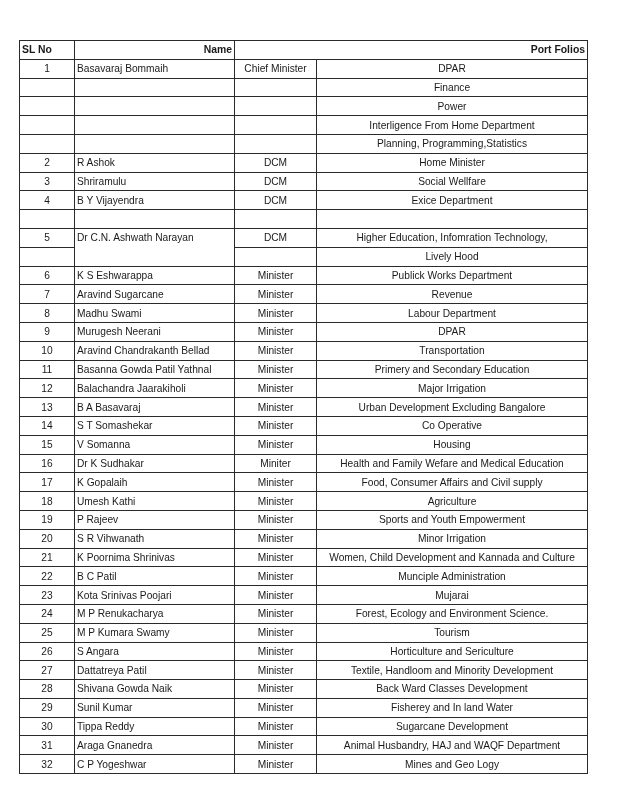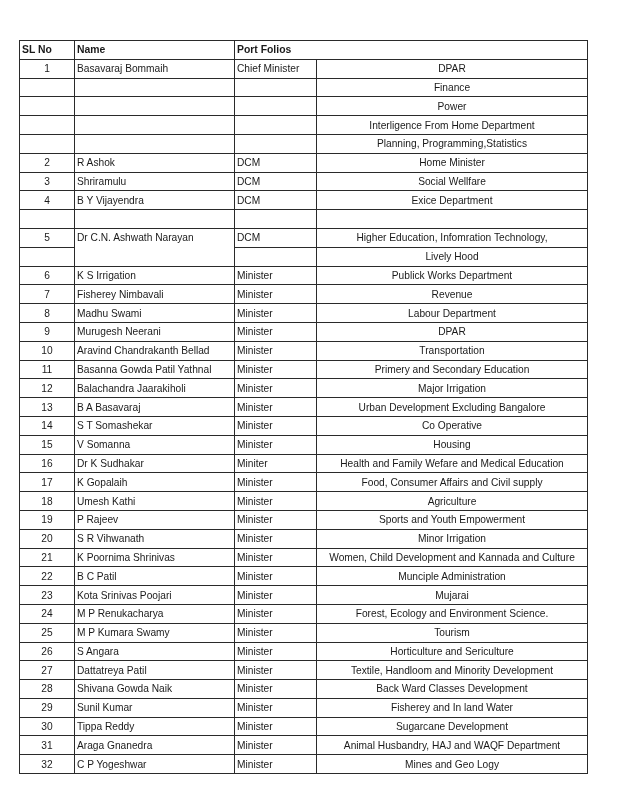--- a/index.html
+++ b/index.html
@@ -4,28 +4,28 @@
 <style>
   html, body { margin: 0; padding: 0; background: #ffffff; }
   body { width: 627px; height: 791px; position: relative; overflow: hidden;
          font-family: "Liberation Sans", "DejaVu Sans", sans-serif; color: #1a1a1a; }
   #sheet { position: absolute; left: 19px; top: 40px; border-collapse: collapse;
            table-layout: fixed; width: 568px; }
   #sheet td, #sheet th { border: 1px solid #2a2a2a; padding: 0 2px; height: 17.8px;
            font-size: 10.2px; line-height: 17px; white-space: nowrap; overflow: hidden; }
   #sheet th { font-weight: bold; border-width: 1.6px 1px; font-size: 10.4px; }
   #sheet th.sl { text-align: left; }
-  #sheet th.center { text-align: left; }
+  #sheet th.center { text-align: right; }
   col.c-sl { width: 55px; }
   col.c-name { width: 160px; }
   col.c-role { width: 82px; }
   col.c-port { width: 271px; }
   td.sl { text-align: center; }
   td.name { text-align: left; }
-  td.role { }
+  td.role { text-align: center; }
   td.port { text-align: center; }
   td.name.top { vertical-align: top; }
   tr.thick td { border-top-width: 1.6px; }
 </style>
 </head>
 <body>
 
 <table id="sheet">
   <colgroup>
     <col class="c-sl">
@@ -101,27 +101,27 @@
         <td class="role">DCM</td>
         <td class="port">Higher Education, Infomration Technology,</td>
       </tr>
       <tr>
         <td class="sl"></td>
         <td class="role"></td>
         <td class="port">Lively Hood</td>
       </tr>
       <tr class="thick">
         <td class="sl">6</td>
-        <td class="name">K S Irrigation</td>
+        <td class="name">K S Eshwarappa</td>
         <td class="role">Minister</td>
         <td class="port">Publick Works Department</td>
       </tr>
       <tr class="thick">
         <td class="sl">7</td>
-        <td class="name">Fisherey Nimbavali</td>
+        <td class="name">Aravind Sugarcane</td>
         <td class="role">Minister</td>
         <td class="port">Revenue</td>
       </tr>
       <tr>
         <td class="sl">8</td>
         <td class="name">Madhu Swami</td>
         <td class="role">Minister</td>
         <td class="port">Labour Department</td>
       </tr>
       <tr>

